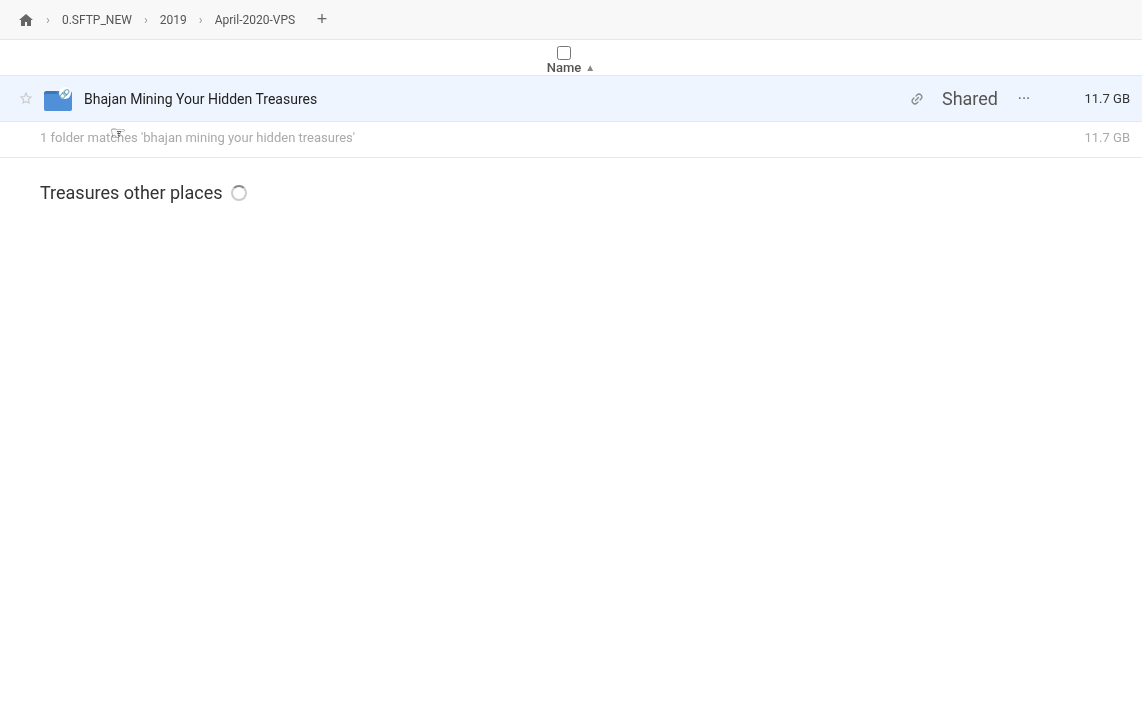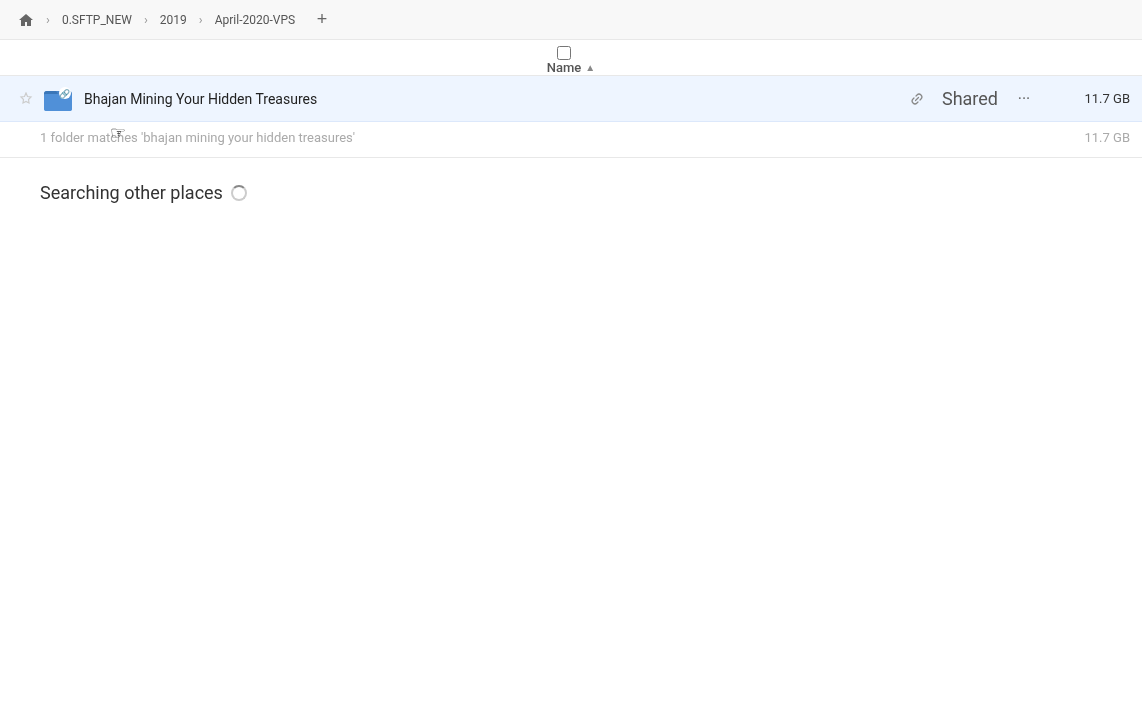--- a/index.html
+++ b/index.html
@@ -297,17 +297,17 @@
   <div class="more-btn">···</div>
   <div class="file-size">11.7 GB</div>
 </div>
 
 <div class="summary-row">
   <span class="summary-text">1 folder matches 'bhajan mining your hidden treasures'</span>
   <span class="summary-size">11.7 GB</span>
 </div>
 
 <div class="searching-section">
-  <span class="searching-label">Searching other places</span>
+  <span class="searching-label">Treasures other places</span>
   <span class="spinner"></span>
 </div>
 
 <div class="cursor-hand">☞</div>
 
 </body></html>

